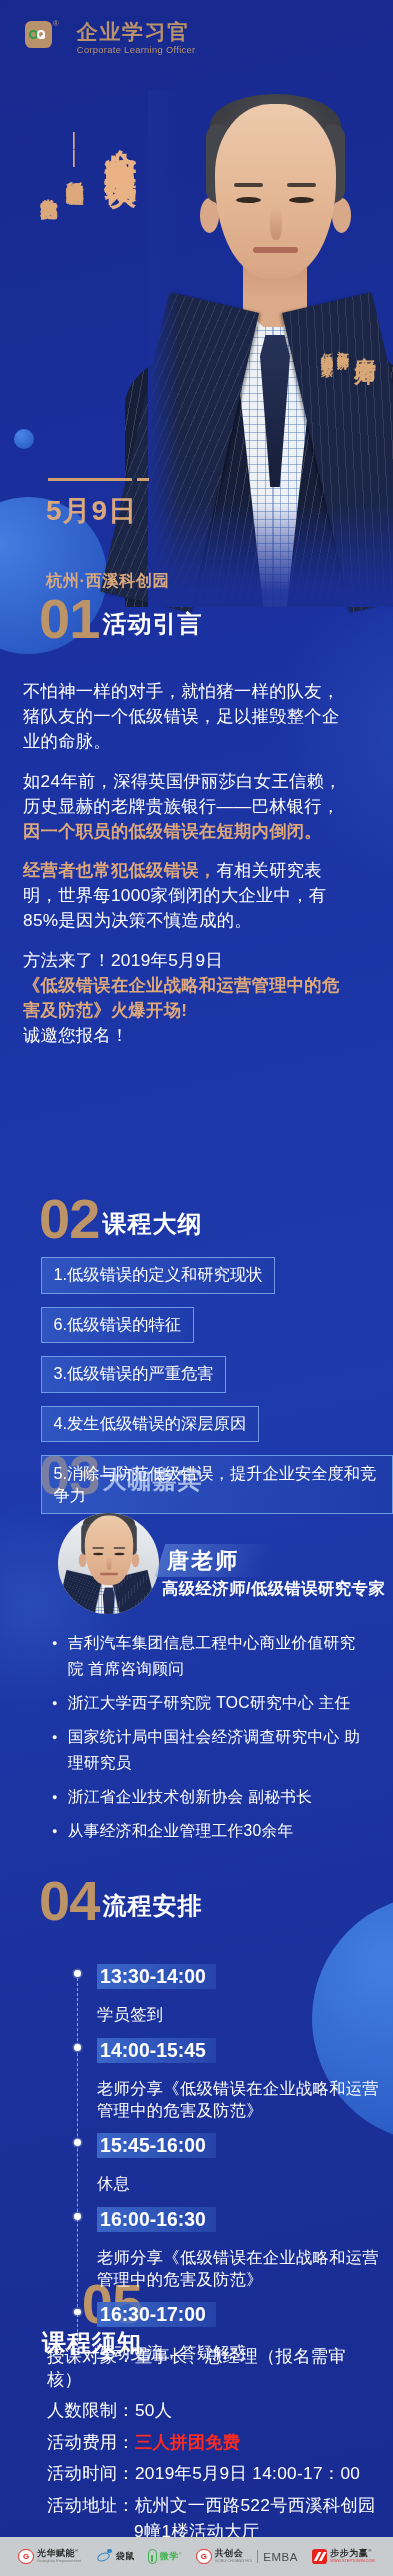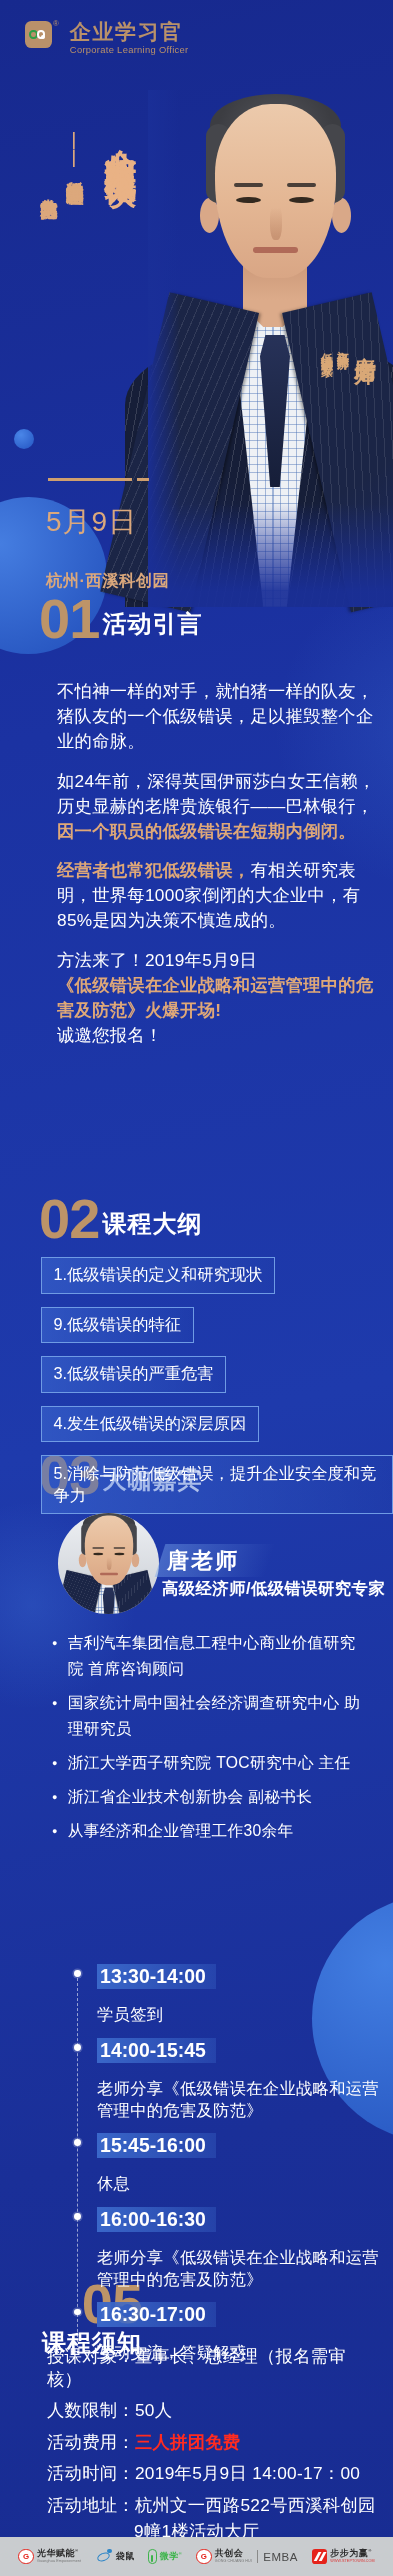--- a/index.html
+++ b/index.html
@@ -16,21 +16,21 @@
   .c-right04{left:312px;top:1895px;width:247px;height:247px;background:radial-gradient(circle at 30% 28%,#4583e6,#2a5cc6 75%);opacity:.95;}
   .c-faint01{left:273px;top:566px;width:325px;height:325px;background:radial-gradient(circle,#4a86e8 0%,rgba(74,134,232,0) 70%);opacity:.22;}
   .c-faint03{left:-73px;top:1500px;width:210px;height:210px;background:radial-gradient(circle,#4a86e8 0%,rgba(74,134,232,0) 70%);opacity:.25;}
   
   .logo-wrap{position:absolute;left:25px;top:21px;display:flex;z-index:5;}
   .logo-square{position:relative;width:27px;height:27px;border-radius:6.3px;background:#b9916a;}
   .logo-square .ring-g{position:absolute;left:4.2px;top:9.4px;width:8.4px;height:8.4px;border:2.1px solid #2e9e46;border-radius:50%;}
   .logo-square .ring-w{position:absolute;left:11.5px;top:9.4px;width:8.4px;height:8.4px;border:2.1px solid #ffffff;border-radius:50%;}
   .logo-square .dot-w{position:absolute;left:15.7px;top:13.6px;width:4.2px;height:4.2px;background:#fff;border-radius:50%;}
   .logo-reg{color:#b9916a;font-size:7.9px;margin:-2.1px 0 0 1px;}
-  .logo-text{margin-left:11px;}
+  .logo-text{margin-left:18px;}
   .logo-title{color:#b9916a;font-size:21px;font-weight:700;letter-spacing:1.6px;line-height:21px;}
   .logo-sub{color:#b9916a;font-size:9.4px;letter-spacing:0.3px;margin-top:2.1px;}
   
   .hero-photo{position:absolute;left:148px;top:90px;width:245px;height:517px;z-index:1;}
   .person{position:absolute;left:0;top:0;width:245px;height:517px;}
   .person .hair{position:absolute;left:62px;top:4.2px;width:131px;height:64px;border-radius:50%;background:radial-gradient(circle at 50% 70%,#57585e,#3c3d42 75%);}
   .person .hair::before,.person .hair::after{content:"";position:absolute;width:25px;height:79px;border-radius:13.6px;background:#45464b;top:30px;}
   .person .hair::before{left:-4.2px;}
   .person .hair::after{right:-4.2px;}
   .person .ear{position:absolute;top:108px;width:19px;height:35px;border-radius:50%;background:#d9a888;}
@@ -63,29 +63,29 @@
   .vtext{position:absolute;writing-mode:vertical-rl;z-index:3;}
   .v-main{left:100px;top:124px;height:362px;font-size:31.5px;font-weight:700;color:#e9b285;letter-spacing:3.1px;}
   .v-sub1{left:63px;top:132px;height:315px;font-size:17.3px;font-weight:700;color:#dca87c;letter-spacing:0.5px;}
   .v-sub2{left:37px;top:185px;height:157px;font-size:17.3px;font-weight:700;color:#dca87c;letter-spacing:0.5px;}
   .v-tname{left:350px;top:338px;height:84px;font-size:22px;font-weight:700;color:#d9a877;letter-spacing:4.2px;}
   .v-t1{left:334px;top:342px;height:89px;font-size:12px;font-weight:700;color:#d9a877;letter-spacing:1.6px;}
   .v-t2{left:318px;top:344px;height:121px;font-size:12px;font-weight:700;color:#d9a877;letter-spacing:1.6px;}
   
   .gold-line{position:absolute;left:48px;top:478px;width:84px;height:2.6px;background:#cf9f6e;z-index:3;}
   .gold-dash{position:absolute;left:137px;top:478px;width:11.5px;height:2.6px;background:#cf9f6e;z-index:3;}
-  .date-txt{position:absolute;left:46px;top:503px;font-size:28px;font-weight:400;color:#dba87c;z-index:3;letter-spacing:1px;}
+  .date-txt{position:absolute;left:46px;top:492px;font-size:28px;font-weight:700;color:#dba87c;z-index:3;letter-spacing:1px;}
   .loc-txt{position:absolute;left:46px;top:570px;font-size:16.3px;font-weight:700;color:#dba87c;z-index:3;letter-spacing:0.5px;}
   
   .sec{position:absolute;left:39px;display:flex;align-items:flex-end;z-index:3;}
   .sec .num{font-size:56px;font-weight:700;color:#bd9468;line-height:.82;letter-spacing:-1px;}
   .sec .st{font-size:24px;font-weight:700;color:#ffffff;margin-left:3.1px;padding-bottom:2.1px;letter-spacing:1px;}
   .sec1{top:596px;} .sec2{top:1196px;} .sec3{top:1452px;} .sec4{top:1878px;} .sec5{top:2281px;flex-direction:column;}
   
-  .intro{position:absolute;left:57px;top:679px;width:321px;z-index:3;}
+  .intro{position:absolute;left:23px;top:679px;width:321px;z-index:3;}
   .para{font-size:17.3px;line-height:25px;color:#ffffff;margin-bottom:14.7px;letter-spacing:0.3px;}
   .para .gold{color:#dfa878;font-weight:700;}
   
   .outline{position:absolute;left:41px;top:1257px;z-index:3;}
   .box{width:fit-content;border:1px solid #6f9be4;background:linear-gradient(90deg,rgba(62,108,212,.55),rgba(35,70,175,.22));color:#fff;font-size:16.3px;padding:6.3px 11.5px;margin-bottom:13px;}
   
   .avatar{position:absolute;left:58px;top:1513px;width:101px;height:101px;border-radius:50%;background:linear-gradient(180deg,#eef0f3,#c7ccd3);overflow:hidden;z-index:3;}
   .avatar .person{transform:scale(.40);transform-origin:0 0;left:0;top:-3.1px;}
   .avatar .torso{top:194px;} .avatar .lapel{top:171px;} .avatar .shirt{top:185px;} .avatar .tie{top:193px;}
   .avatar .neck{top:157px;height:68px;} .avatar .collar{top:177px;}
@@ -196,35 +196,39 @@
     <span class="st">活动引言</span>
   </div>
   <div class="sec sec2">
     <span class="num">02</span>
     <span class="st">课程大纲</span>
   </div>
   <div class="sec sec3">
     <span class="num">03</span>
     <span class="st">大咖嘉宾</span>
   </div>
+  <div class="sec sec4">
+    <span class="num">04</span>
+    <span class="st">流程安排</span>
+  </div>
   <div class="sec sec5">
     <span class="num">05</span>
     <span class="st">课程须知</span>
   </div>
 
   <div class="intro" id="intro-paras">
       <div class="para"><span>不怕神一样的对手，就怕猪一样的队友，猪队友的一个低级错误，足以摧毁整个企业的命脉。</span></div>
       <div class="para"><span>如24年前，深得英国伊丽莎白女王信赖，历史显赫的老牌贵族银行——巴林银行，</span><br><span class="gold">因一个职员的低级错误在短期内倒闭。</span></div>
       <div class="para"><span class="gold">经营者也常犯低级错误，</span><span>有相关研究表明，世界每1000家倒闭的大企业中，有85%是因为决策不慎造成的。</span></div>
       <div class="para"><span>方法来了！2019年5月9日</span><br><span class="gold">《低级错误在企业战略和运营管理中的危害及防范》火爆开场!</span><br><span>诚邀您报名！</span></div>
     </div>
 
   <div class="outline" id="outline-list">
       <div class="box">1.低级错误的定义和研究现状</div>
-      <div class="box">9.低级错误的特征</div>
+      <div class="box">6.低级错误的特征</div>
       <div class="box">3.低级错误的严重危害</div>
       <div class="box">4.发生低级错误的深层原因</div>
       <div class="box">5.消除与防范低级错误，提升企业安全度和竞争力</div>
     </div>
 
   <div class="avatar">
     <div class="person">
       <div class="neck"></div>
       <div class="collar l"></div>
         <div class="collar r"></div>
@@ -246,22 +250,22 @@
       </div>
     </div>
   </div>
   <div class="gname-wrap">
     <div class="gname-bg"></div>
     <div class="gname">唐老师</div>
   </div>
   <div class="gtitle">高级经济师/低级错误研究专家</div>
   <ul class="gbullets" id="guest-bullets">
       <li>吉利汽车集团信息工程中心商业价值研究院 首席咨询顾问</li>
+      <li>浙江大学西子研究院 TOC研究中心 主任</li>
       <li>国家统计局中国社会经济调查研究中心 助理研究员</li>
-      <li>浙江大学西子研究院 TOC研究中心 主任</li>
       <li>浙江省企业技术创新协会 副秘书长</li>
       <li>从事经济和企业管理工作30余年</li>
     </ul>
 
   <div class="timeline" id="schedule-list">
     <div class="rail"></div>
   <div class="titem"><div class="time">13:30-14:00</div><div class="tdesc">学员签到</div></div>
       <div class="titem"><div class="time">14:00-15:45</div><div class="tdesc">老师分享《低级错误在企业战略和运营管理中的危害及防范》</div></div>
       <div class="titem"><div class="time">15:45-16:00</div><div class="tdesc">休息</div></div>
       <div class="titem"><div class="time">16:00-16:30</div><div class="tdesc">老师分享《低级错误在企业战略和运营管理中的危害及防范》</div></div>

